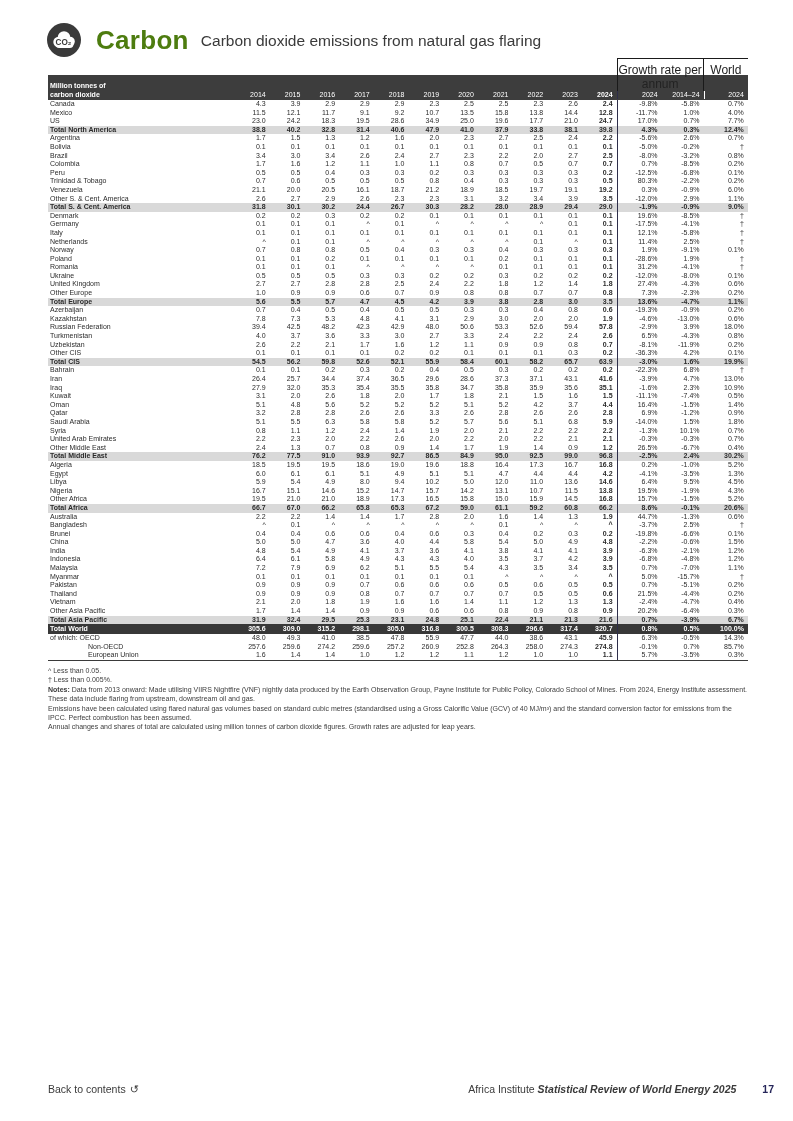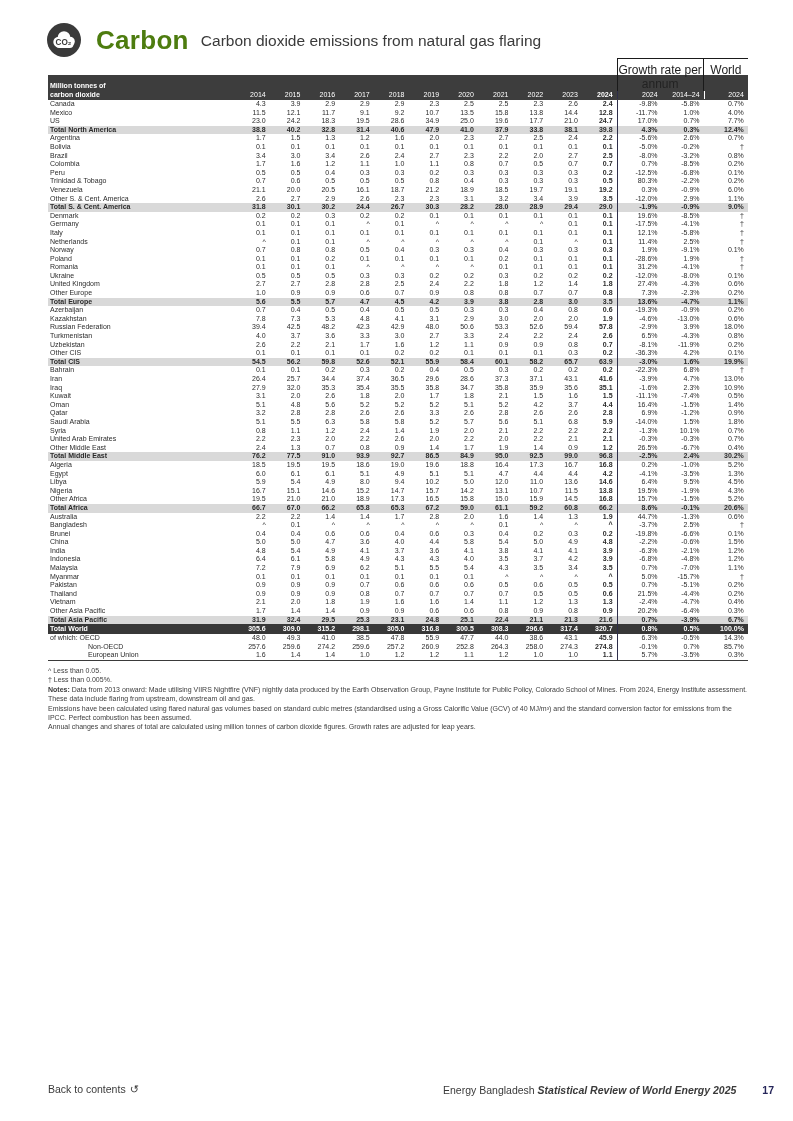--- a/index.html
+++ b/index.html
@@ -39,21 +39,21 @@
   .r-world .cell { line-height: 10px; }
   .r-indent .label { padding-left: 40px; }
 
   
   .footnotes { position: absolute; left: 48px; top: 666px; width: 704px;
     font-size: 7px; line-height: 9.4px; color: #3c3c3c; }
   .footnotes .b { font-weight: bold; }
 
   
   .footer { position: absolute; left: 48px; top: 1083px; width: 726px;
-    display: flex; justify-content: space-between; align-items: flex-end; font-size: 10.5px; color: #3a3a3a; }
+    display: flex; justify-content: space-between; align-items: flex-start; font-size: 10.5px; color: #3a3a3a; }
   .back-link { cursor: pointer; }
   .back-icon { font-size: 11px; margin-left: 4px; }
   .pub-bold { font-weight: bold; font-style: italic; }
   .page-num { font-weight: bold; color: var(--page-number, #26265a); margin-left: 23px; }
 </style>
 </head>
 <body>
 
 <div class="page">
 
@@ -1211,19 +1211,19 @@
     <div><span class="b">Notes:</span> <span>Data from 2013 onward: Made utilising VIIRS Nightfire (VNF) nightly data produced by the Earth Observation Group, Payne Institute for Public Policy, Colorado School of Mines. From 2024, Energy Institute assessment. These data include flaring from upstream, downstream oil and gas.</span></div>
     <div>Emissions have been calculated using flared natural gas volumes based on standard cubic metres (standardised using a Gross Calorific Value (GCV) of 40 MJ/m³) and the standard conversion factor for emissions from the IPCC. Perfect combustion has been assumed.</div>
     <div>Annual changes and shares of total are calculated using million tonnes of carbon dioxide figures. Growth rates are adjusted for leap years.</div>
   </div>
 
   <div class="footer">
     <div class="back-link">
       <span>Back to contents</span><span class="back-icon">↺</span>
     </div>
     <div>
-      <span>Energy Bangladesh</span>
+      <span>Africa Institute</span>
       <span class="pub-bold">Statistical Review of World Energy 2025</span>
       <span class="page-num">17</span>
     </div>
   </div>
 
 </div>
 
 </body></html>

